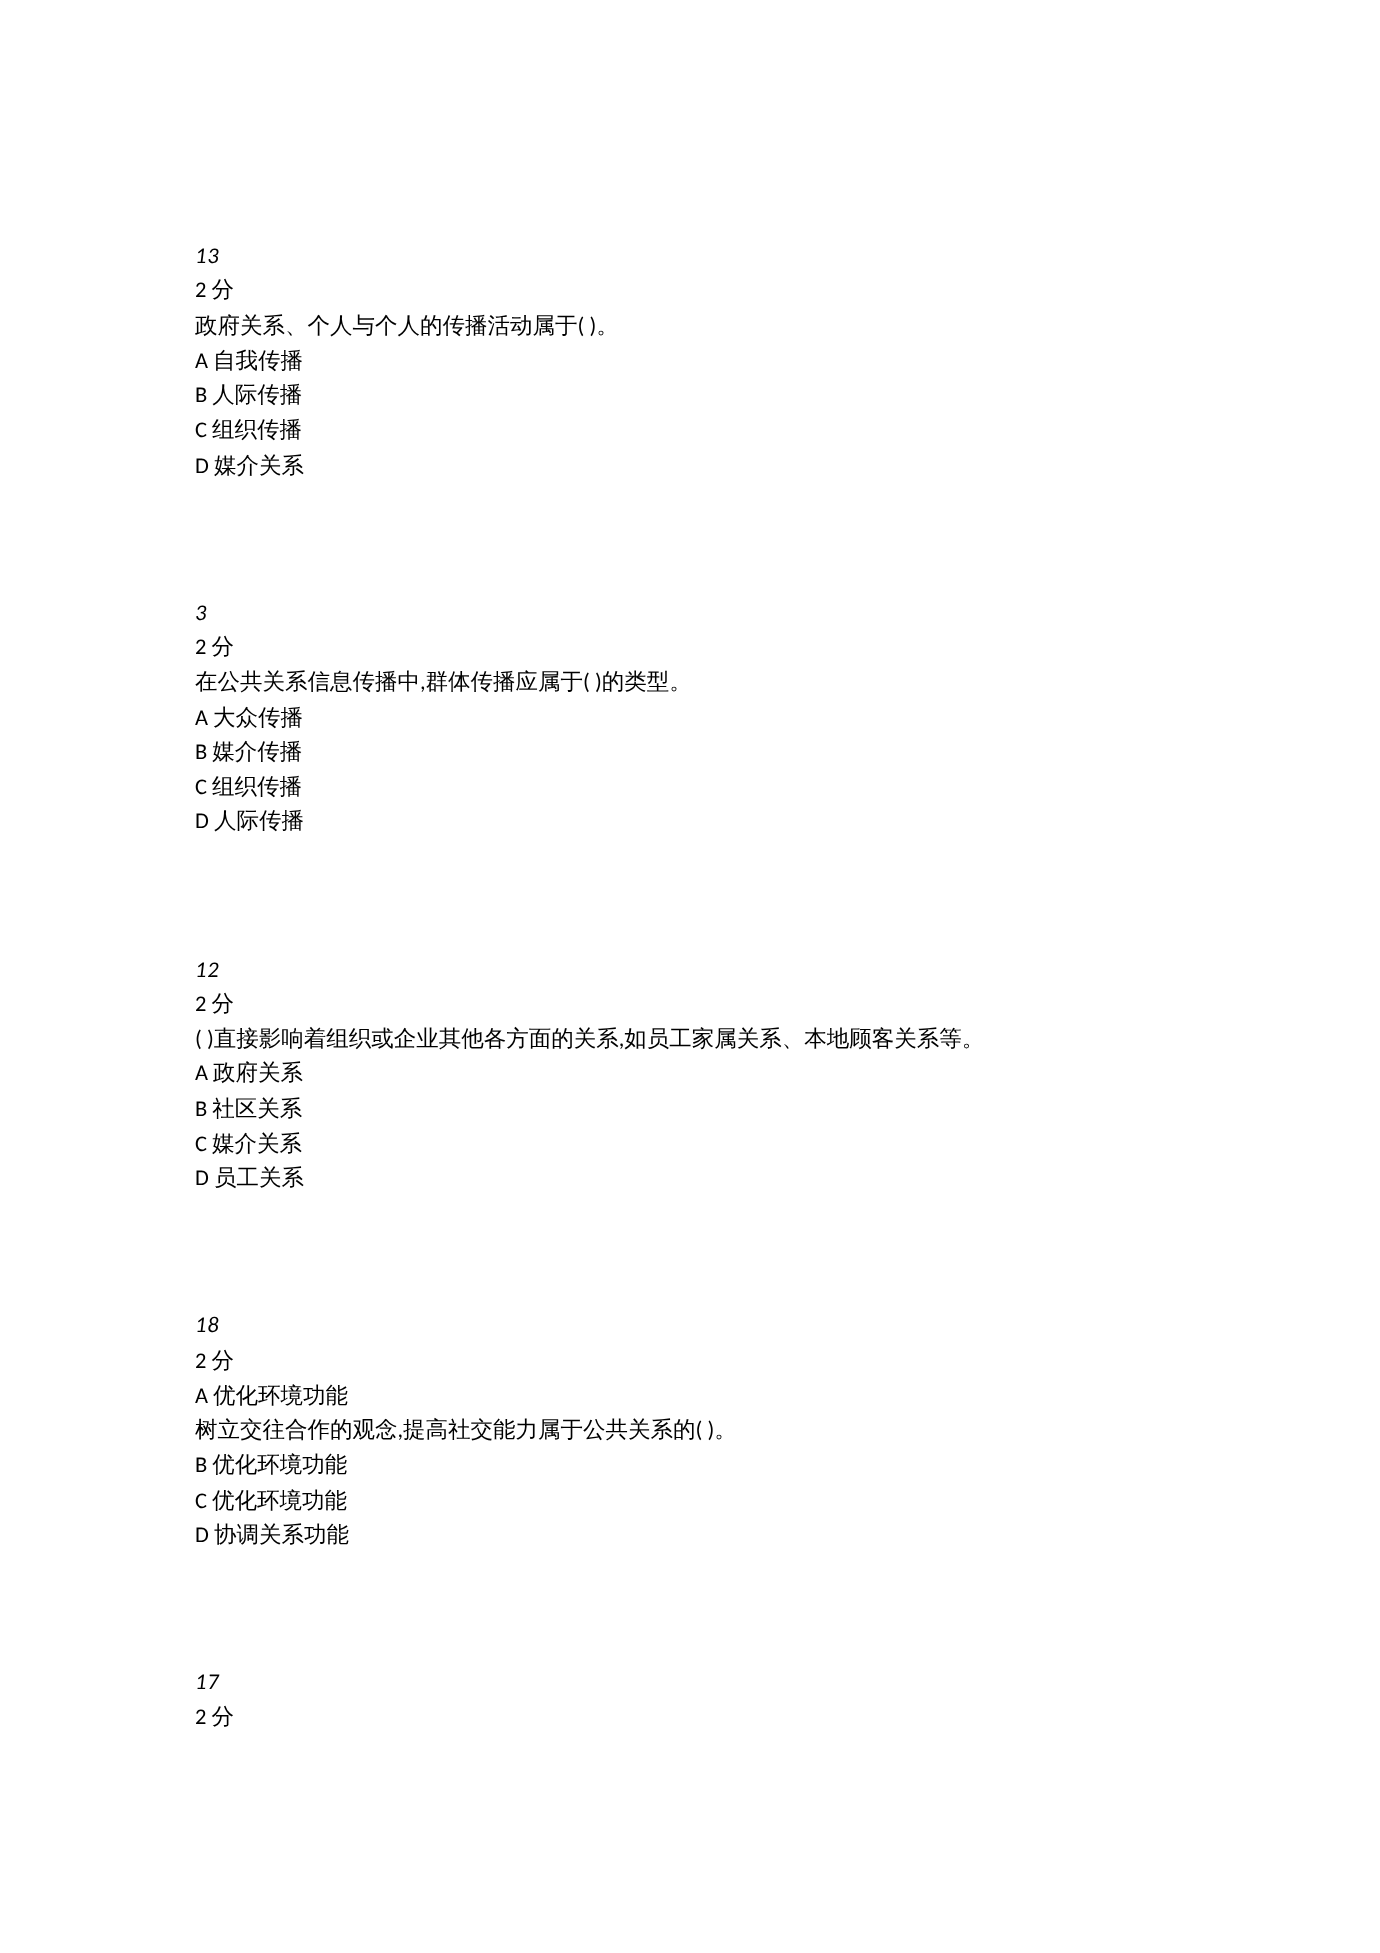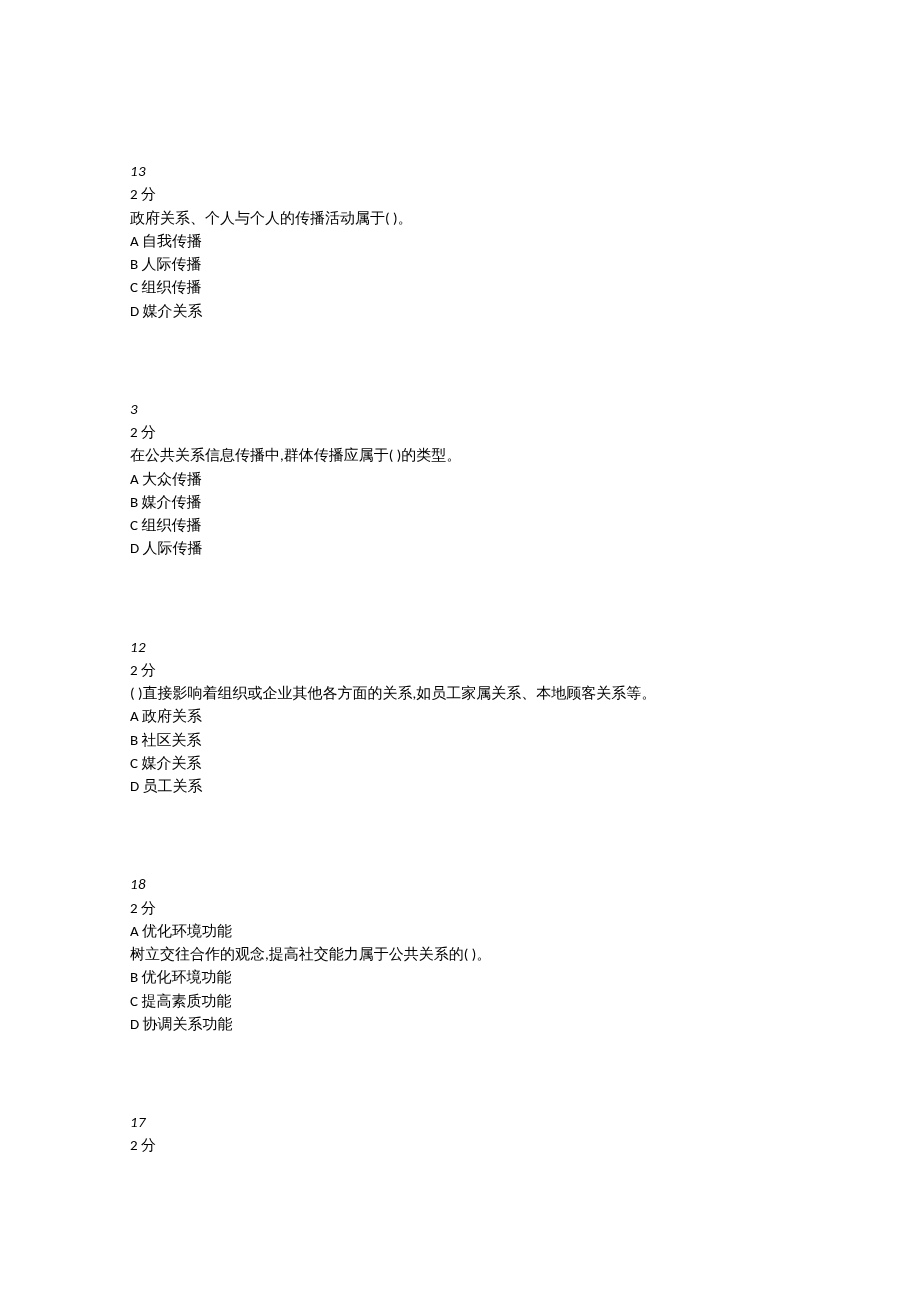--- a/index.html
+++ b/index.html
@@ -59,20 +59,20 @@
   <span class="line">C 媒介关系</span>
   <span class="line">D 员工关系</span>
 </div>
 
 <div class="question-block">
   <span class="line num">18</span>
   <span class="line">2 分</span>
   <span class="line">A 优化环境功能</span>
   <span class="line">树立交往合作的观念,提高社交能力属于公共关系的( )。</span>
   <span class="line">B 优化环境功能</span>
-  <span class="line">C 提高素质功能</span>
+  <span class="line">C 优化环境功能</span>
   <span class="line">D 协调关系功能</span>
 </div>
 
 <div class="question-block">
   <span class="line num">17</span>
   <span class="line">2 分</span>
 </div>
 
 </body></html>

